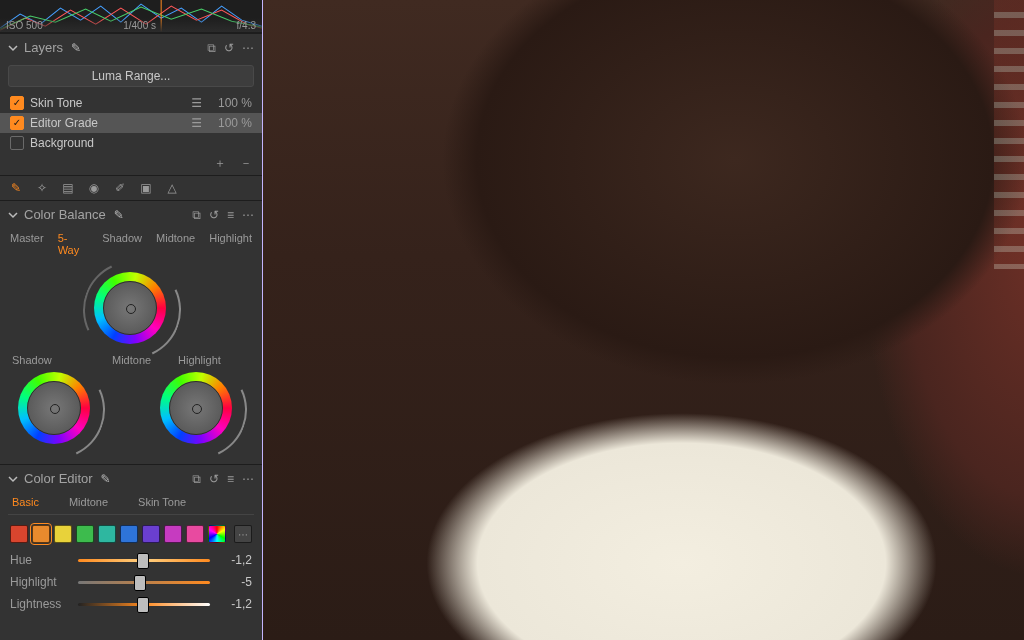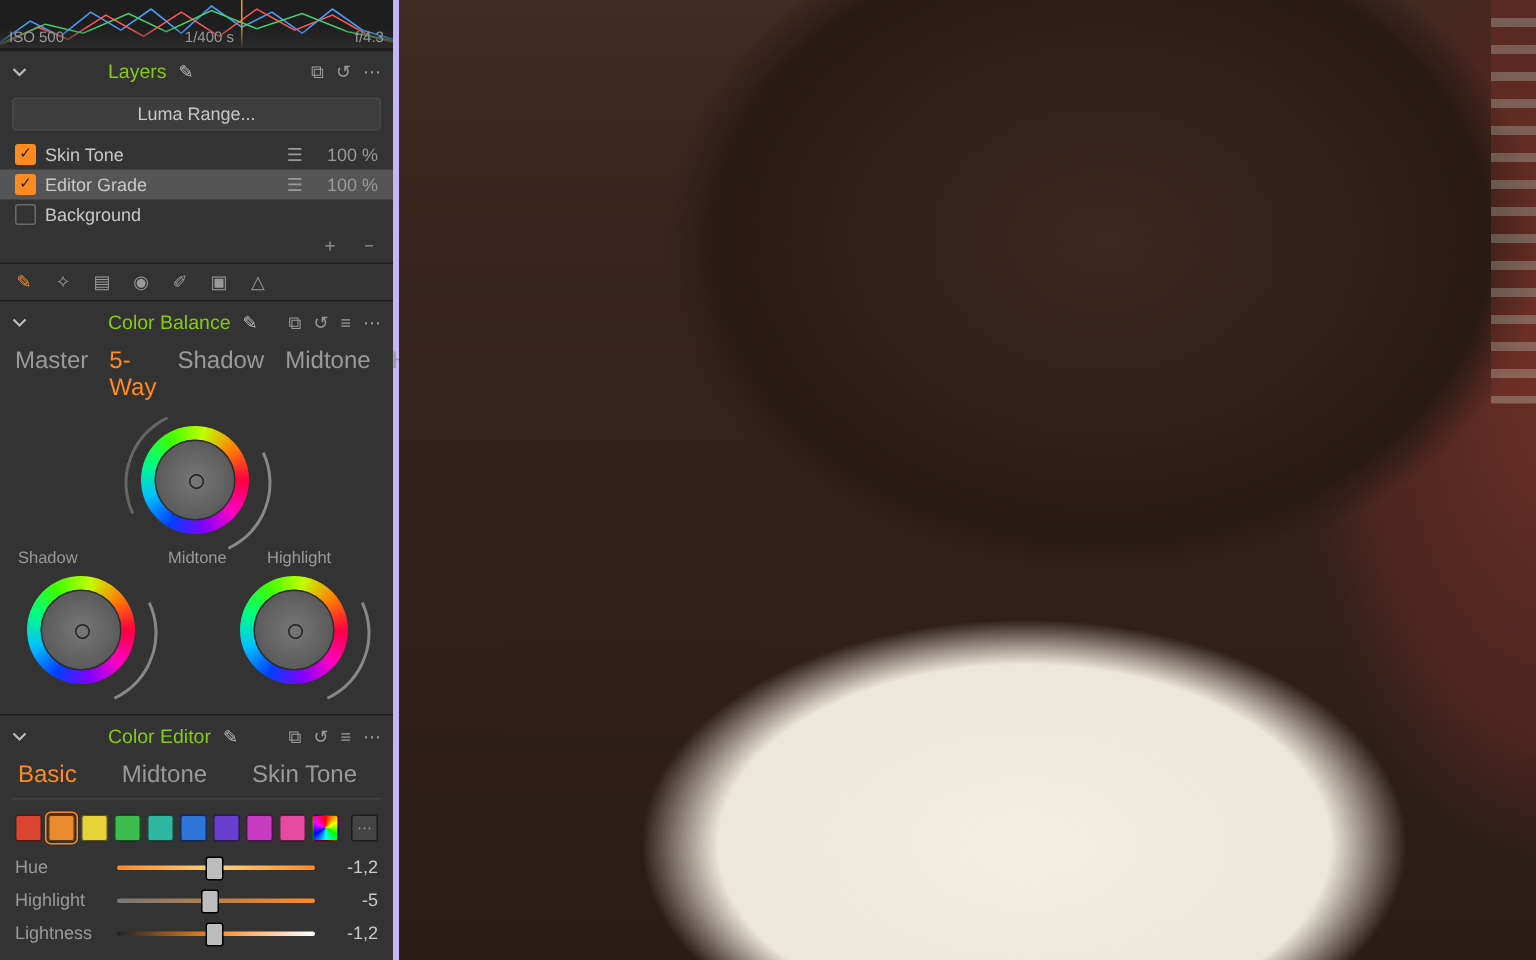--- a/index.html
+++ b/index.html
@@ -19,21 +19,21 @@
     font-family:-apple-system,Helvetica,Arial,sans-serif;
     font-size:12px;
     color:var(--txt);
     background:#000;
     overflow:hidden;
   }
   .panel{
     width:262px;flex:0 0 262px;height:640px;
     background:var(--bg-1);
     display:flex;flex-direction:column;
-    border-right:4px solid #c4b5fd;
+    border-right:1px solid #c4b5fd;
   }
   .viewer{
     flex:1;height:640px;position:relative;overflow:hidden;
     background:
       radial-gradient(ellipse 430px 330px at 62% 25%, #3d281f 0%, #2a1a14 60%, transparent 68%),
       radial-gradient(ellipse 120px 90px at 57% 38%, #c89a7a 0%, rgba(200,154,122,.7) 70%, transparent 78%),
       radial-gradient(ellipse 340px 200px at 55% 88%, #f3eee0 0%, #ece7d9 60%, transparent 75%),
       radial-gradient(ellipse 220px 400px at 102% 40%, #6b2f26 0%, #4a251f 60%, transparent 80%),
       linear-gradient(180deg,#402a21 0%,#35221b 40%,#2b1c16 100%);
   }
@@ -53,21 +53,21 @@
     position:absolute;left:0;right:0;bottom:0;height:14px;
     display:flex;justify-content:space-between;align-items:center;
     font-size:10px;color:var(--txt-dim);padding:0 6px;
     background:linear-gradient(0deg,#2b2b2b 0%,rgba(43,43,43,0) 100%);
   }
   
   .sec-head{
     display:flex;align-items:center;gap:6px;
     padding:6px 8px;border-top:1px solid var(--divider);
   }
-  .sec-head .title{font-size:13px;font-weight:500;color:#84cc16;margin-left:48px;}
+  .sec-head .title{font-size:13px;font-weight:500;color:#a3a3a3;}
   .chev{width:10px;height:10px;display:inline-block;}
   .chev svg{display:block;}
   .spacer{flex:1;}
   .hdr-icons{display:flex;gap:8px;align-items:center;color:var(--txt-dim);}
   .hdr-icons span{font-size:12px;cursor:pointer;}
   .inline-ico{width:14px;height:14px;display:inline-flex;align-items:center;justify-content:center;}
   
   .row{display:flex;align-items:center;gap:8px;padding:3px 10px;}
   .row .lbl{width:60px;color:var(--txt-dim);}
   .slider{
@@ -106,21 +106,21 @@
   .layer .name{flex:1;}
   .layer .adj-ico{color:var(--txt-dim);}
   .layer .pct{width:44px;text-align:right;color:var(--txt-dim);}
   .layer-tools{
     border-top:1px solid var(--divider);
     padding:4px 8px;display:flex;align-items:center;gap:10px;color:var(--txt-dim);
   }
   .tool-ico{width:16px;height:16px;display:inline-flex;align-items:center;justify-content:center;cursor:pointer;}
   .tool-ico.accent{color:var(--accent);}
   
-  .tabs{display:flex;gap:14px;padding:4px 10px 8px;font-size:16px;color:var(--txt-dim);}
+  .tabs{display:flex;gap:14px;padding:4px 10px 8px;font-size:11px;color:var(--txt-dim);}
   .tabs span{cursor:pointer;}
   .tabs .active{color:var(--accent);}
   .tabs.ce{gap:30px;border-bottom:1px solid #444;margin:0 8px;padding:4px 4px 6px;}
   
   .wheels{position:relative;height:200px;}
   .wheel{
     position:absolute;width:72px;height:72px;border-radius:50%;
     background:conic-gradient(from 90deg,#ff0040,#ff00c0,#8000ff,#0040ff,#00c0ff,#00ff80,#40ff00,#c0ff00,#ff8000,#ff0040);
   }
   .wheel::before{content:"";position:absolute;inset:9px;border-radius:50%;background:radial-gradient(circle,#777 0%,#5a5a5a 70%);}

